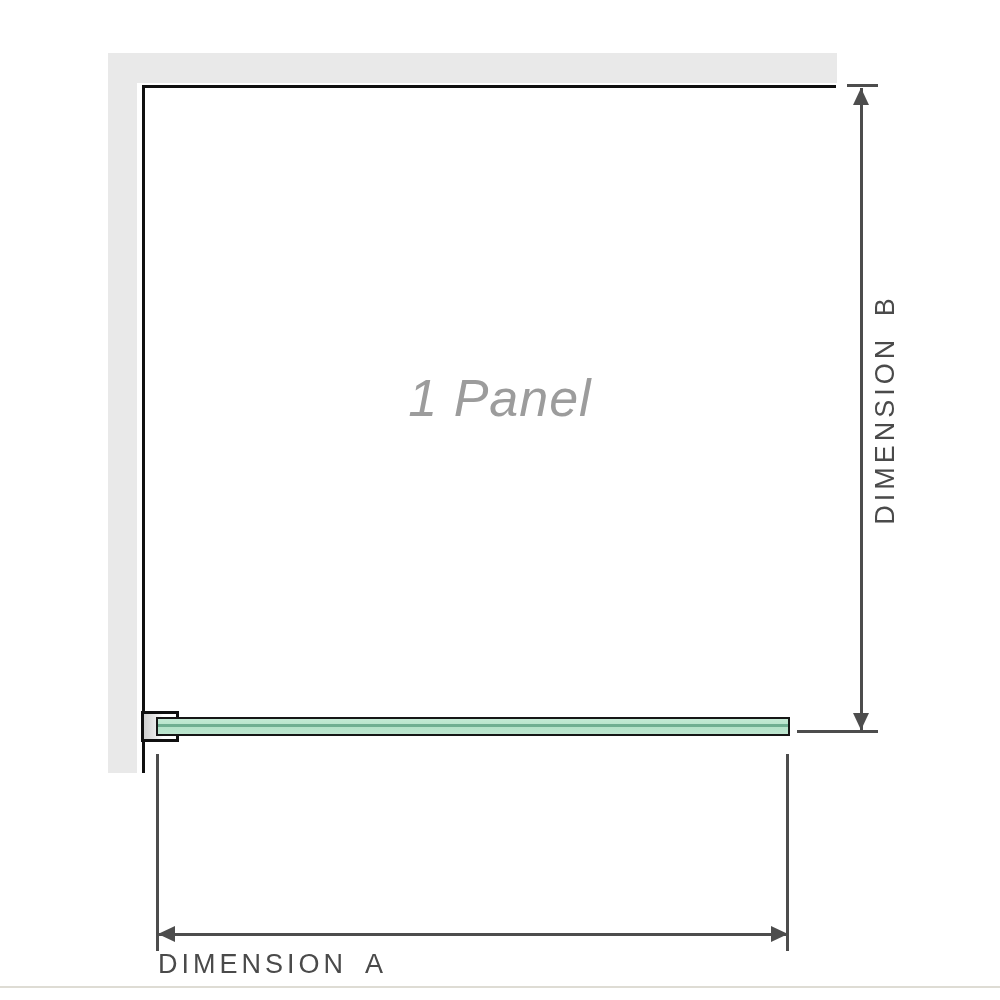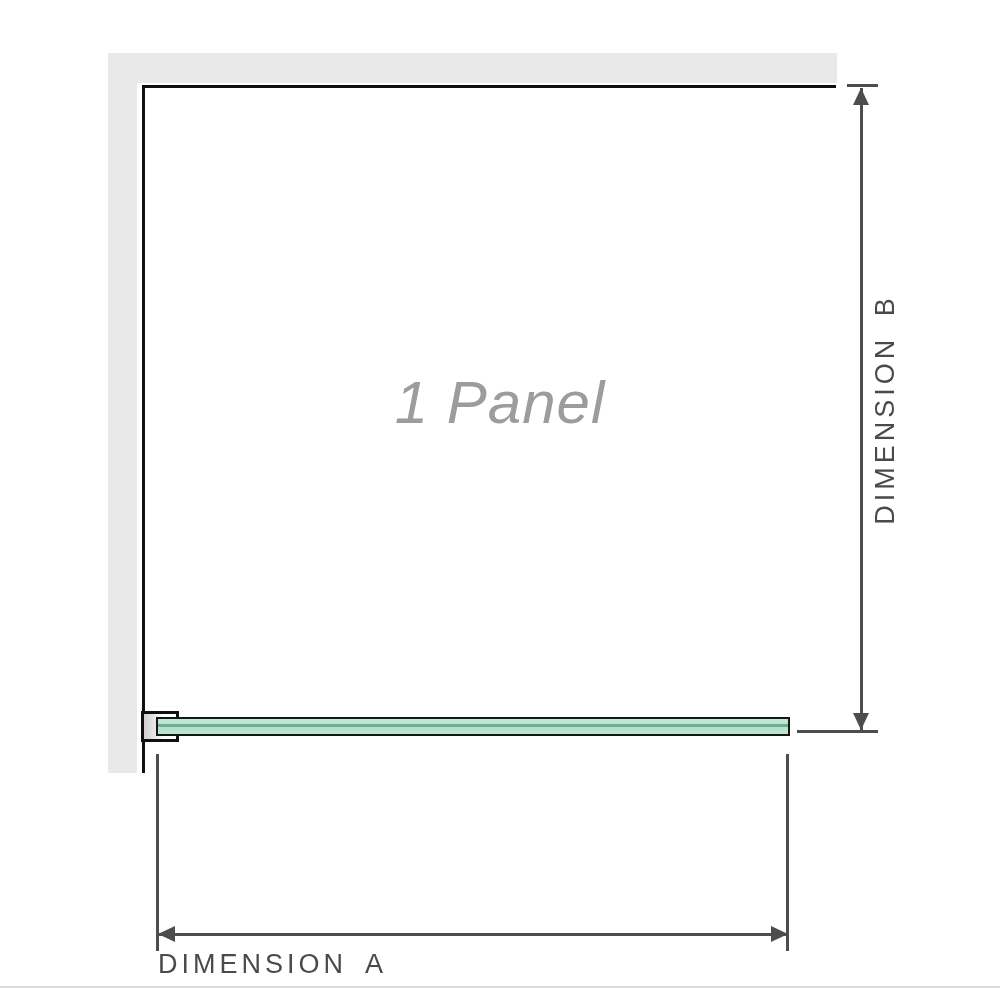--- a/index.html
+++ b/index.html
@@ -39,21 +39,21 @@
     left: 142px; top: 85px;
     width: 3px; height: 688px;
     background: var(--wall-line);
   }
   
   .panel-label {
     position: absolute;
     left: 300px; top: 368px;
     width: 400px;
     text-align: center;
-    font-size: 60px;
+    font-size: 52px;
     font-style: italic;
     letter-spacing: 1px;
     color: var(--panel-text);
   }
   
   .bracket {
     position: absolute;
     left: 141px; top: 711px;
     width: 38px; height: 31px;
     box-sizing: border-box;

